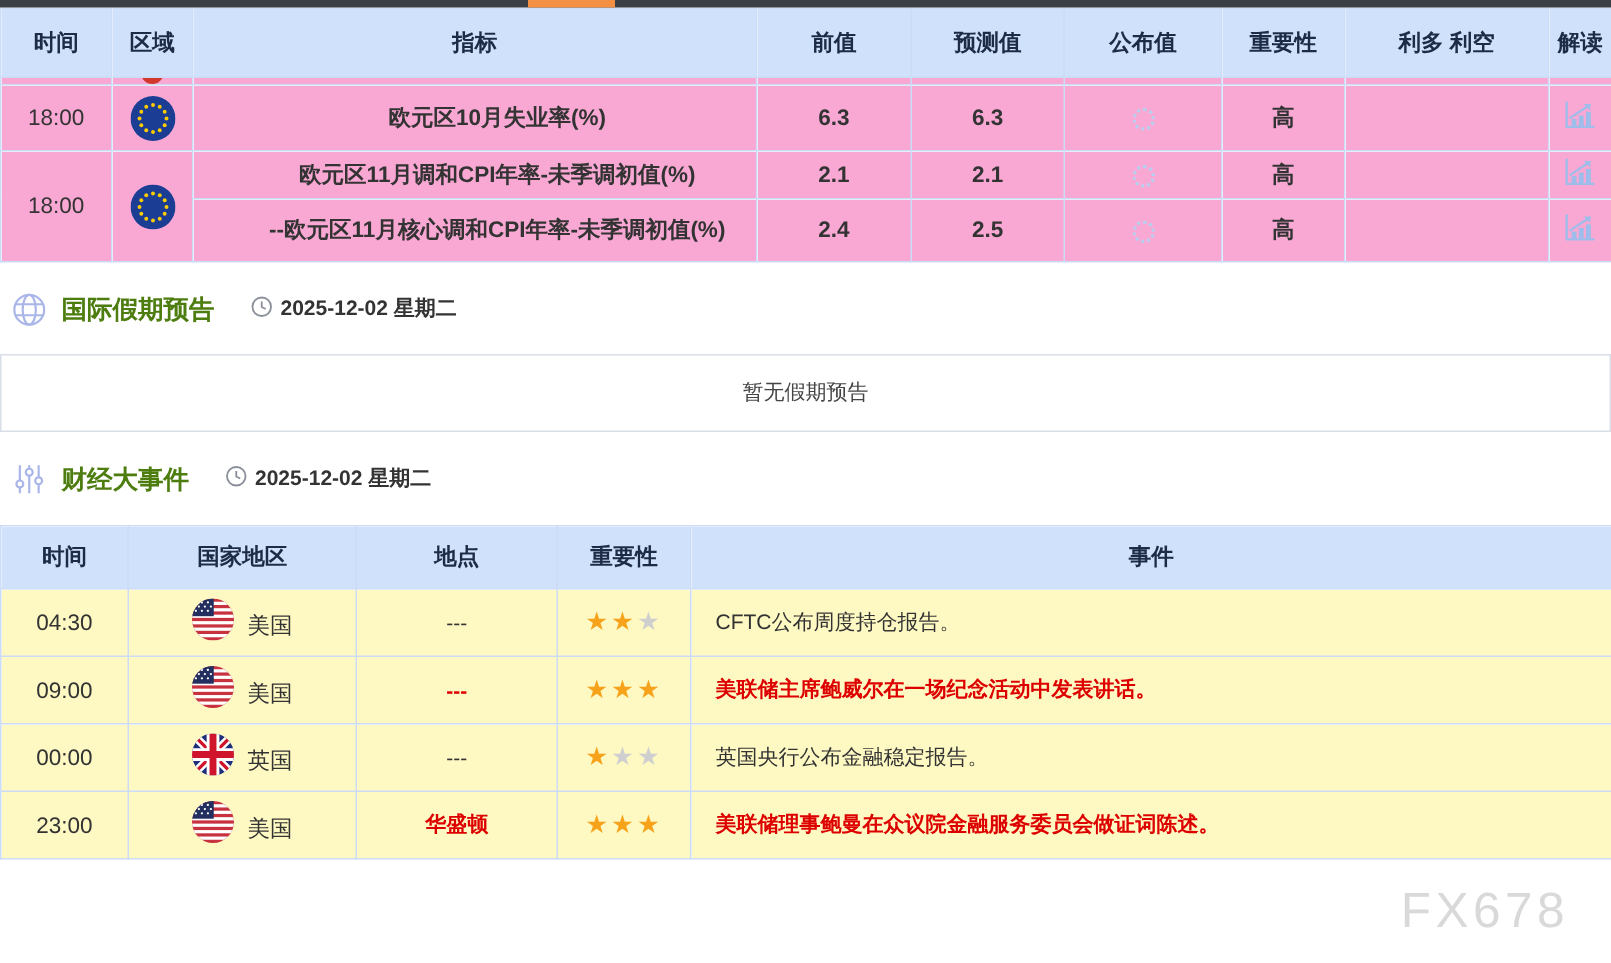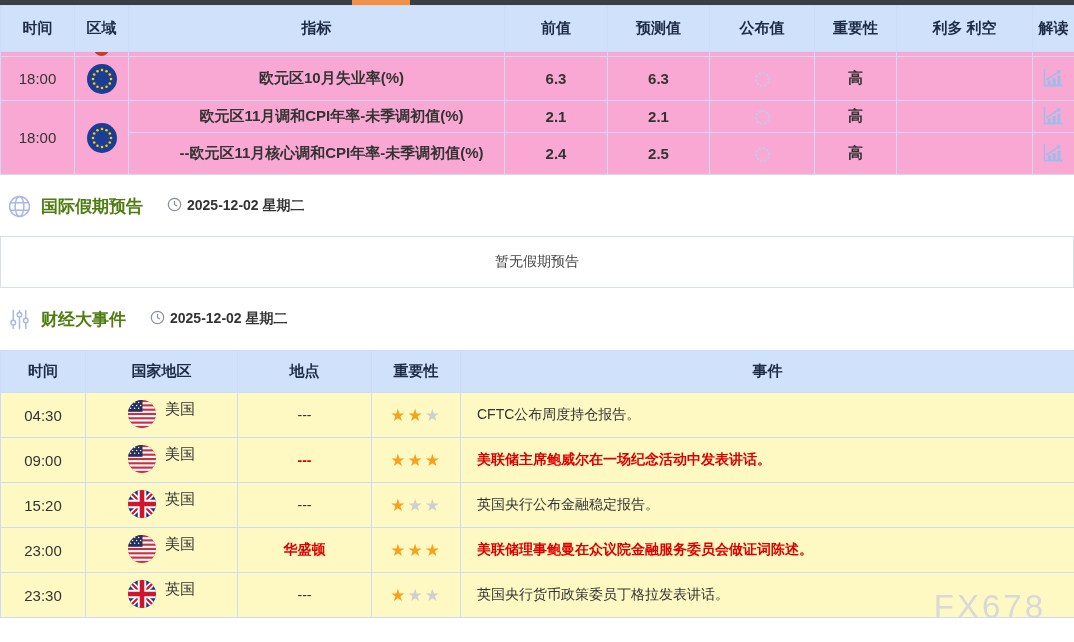--- a/index.html
+++ b/index.html
@@ -47,21 +47,21 @@
 
   
   .events-wrap { margin-top:17px; }
   .events-table th {
     background:#cfe1fb; height:42px; font-size:15px; font-weight:bold; color:#1d2b46; text-align:center;
   }
   .events-table td { height:45px; text-align:center; font-size:15px; color:#333; background:#fef9c3; }
   .events-table .event-cell { text-align:left; padding-left:16px; font-size:14px; }
   .events-table .loc-cell { font-size:14px; }
   .events-table tr.hl .event-cell, .events-table tr.hl .loc-cell { color:#dd0000; font-weight:bold; }
-  .country-cell .cwrap { display:inline-flex; align-items:flex-start; gap:9px; }
+  .country-cell .cwrap { display:inline-flex; align-items:flex-end; gap:9px; }
 
   .star { font-size:17px; color:#cfcfcf; letter-spacing:2px; }
   .star::before { content:"★"; }
   .star.gold { color:#f7a21b; }
 
   .watermark {
     position:absolute; right:28px; bottom:16px; font-size:33px; color:#d9d9d9;
     letter-spacing:3px; font-family:"Liberation Sans",sans-serif; pointer-events:none;
   }
 </style>
@@ -315,21 +315,21 @@
         <span>美国</span>
             </span>
       </td>
       <td class="loc-cell">---</td>
       <td>
         <span class="star gold"></span><span class="star gold"></span><span class="star gold"></span>
       </td>
       <td class="event-cell">美联储主席鲍威尔在一场纪念活动中发表讲话。</td>
     </tr>
     <tr>
-      <td>15:20</td>
+      <td>00:00</td>
       <td class="country-cell"><span class="cwrap">
         <svg class="flag" width="28" height="28" viewBox="0 0 28 28">
                 <use href="#uk-flag-g"></use>
               </svg>
         <span>英国</span>
             </span>
       </td>
       <td class="loc-cell">---</td>
       <td>
         <span class="star gold"></span><span class="star"></span><span class="star"></span>
@@ -344,32 +344,17 @@
               </svg>
         <span>美国</span>
             </span>
       </td>
       <td class="loc-cell">华盛顿</td>
       <td>
         <span class="star gold"></span><span class="star gold"></span><span class="star gold"></span>
       </td>
       <td class="event-cell">美联储理事鲍曼在众议院金融服务委员会做证词陈述。</td>
     </tr>
-    <tr>
-      <td>23:30</td>
-      <td class="country-cell"><span class="cwrap">
-        <svg class="flag" width="28" height="28" viewBox="0 0 28 28">
-                <use href="#uk-flag-g"></use>
-              </svg>
-        <span>英国</span>
-            </span>
-      </td>
-      <td class="loc-cell">---</td>
-      <td>
-        <span class="star gold"></span><span class="star"></span><span class="star"></span>
-      </td>
-      <td class="event-cell">英国央行货币政策委员丁格拉发表讲话。</td>
-    </tr>
   </tbody>
 </table>
 </div>
 
 <div class="watermark">FX678</div>
 
 </body></html>

